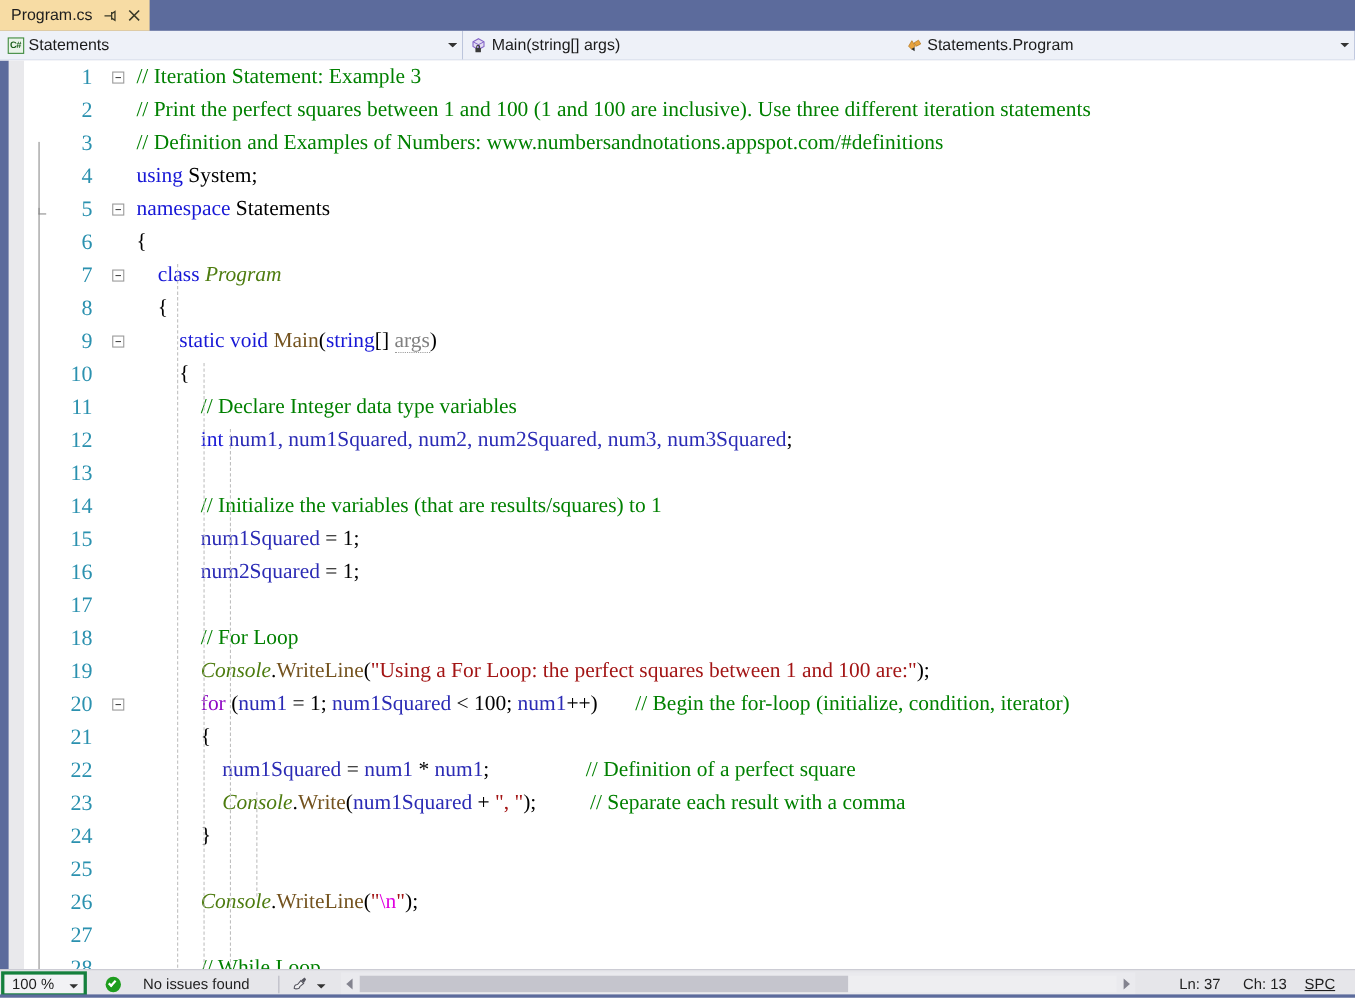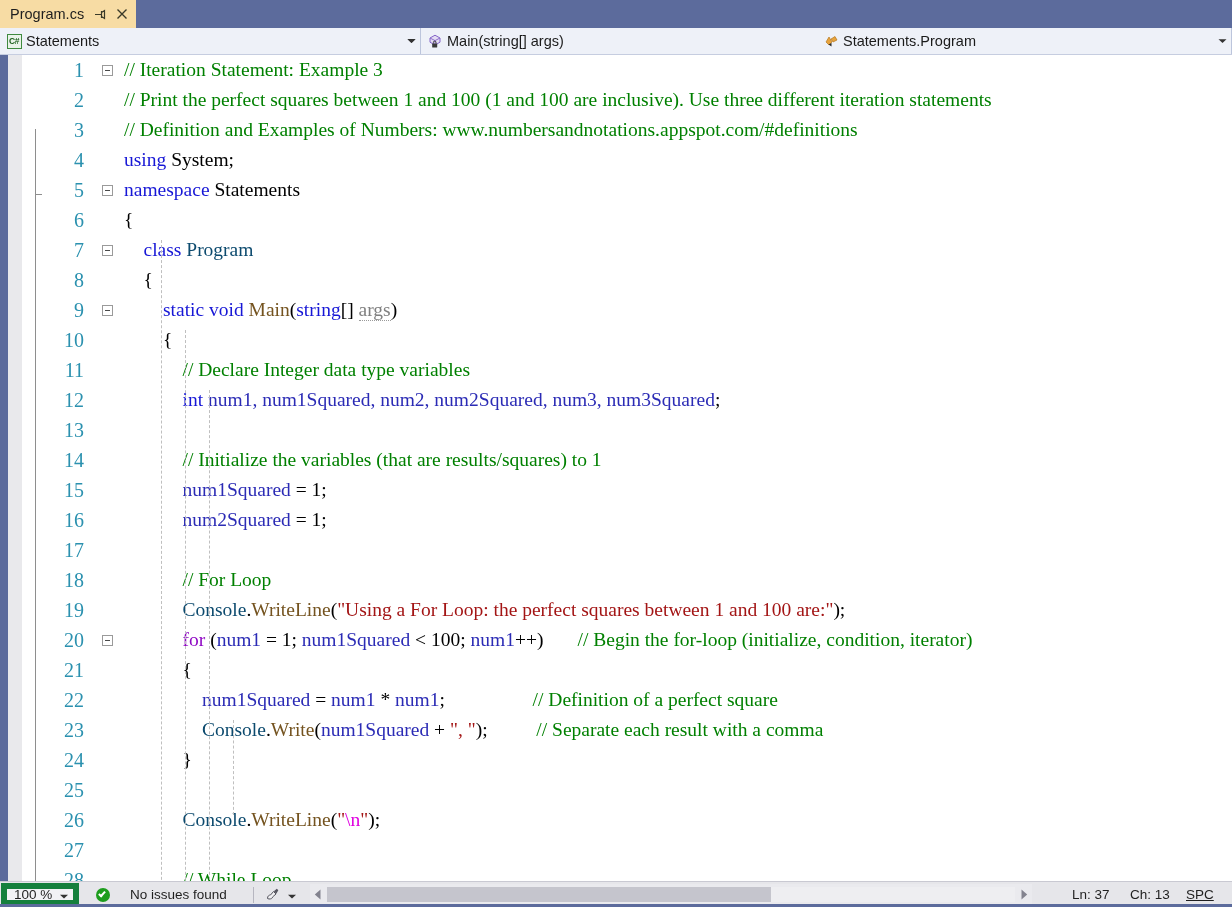--- a/index.html
+++ b/index.html
@@ -217,21 +217,21 @@
   .guide {
     position: absolute;
     width: 0;
     border-left: 1px dashed #bfbfbf;
     top: 0;
   }
 
   
   .c-comment  { color: #008000; }
   .c-keyword  { color: #1717d6; }
-  .c-type     { color: #0c4a6e; }
+  .c-type     { color: #4d7c0f; font-style: italic; }
   .c-method   { color: #74531f; }
   .c-string   { color: #a31515; }
   .c-control  { color: #8f08c4; }
   .c-var      { color: #2b2bb5; }
   .c-plain    { color: #000000; }
   .c-esc      { color: #e000e0; }
   .c-param    { color: #808080; border-bottom: 1px dotted #9a9a9a; }
 
   
   .statusbar {
@@ -244,21 +244,21 @@
     color: #1f1f1f;
     font-family: "Liberation Sans", sans-serif;
     border-top: 1px solid #c9c9d2;
     position: relative;
   }
   .sb-zoom {
     width: 78px;
     height: 23px;
     margin-left: 1px;
     background: #f2f2f5;
-    border: 6px solid #15803d;
+    border: 3px solid #15803d;
     box-sizing: border-box;
     display: flex;
     align-items: center;
     justify-content: space-between;
     padding: 0 5px 0 7px;
     cursor: default;
   }
   .sb-issues {
     display: flex;
     align-items: center;

